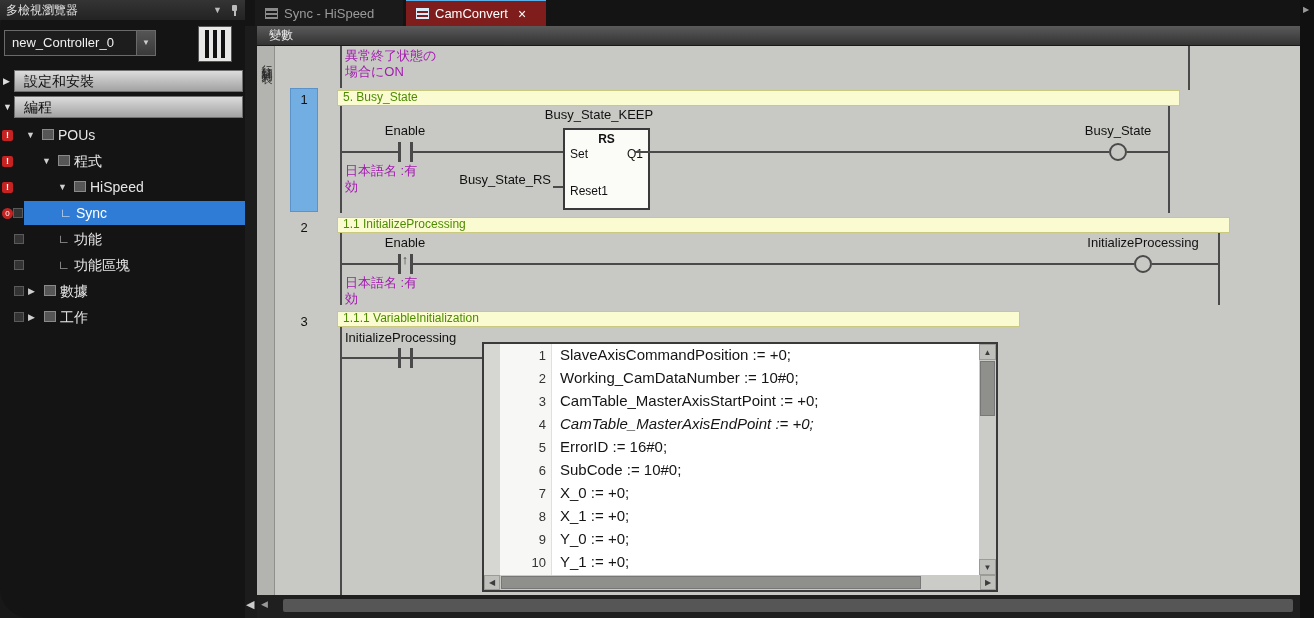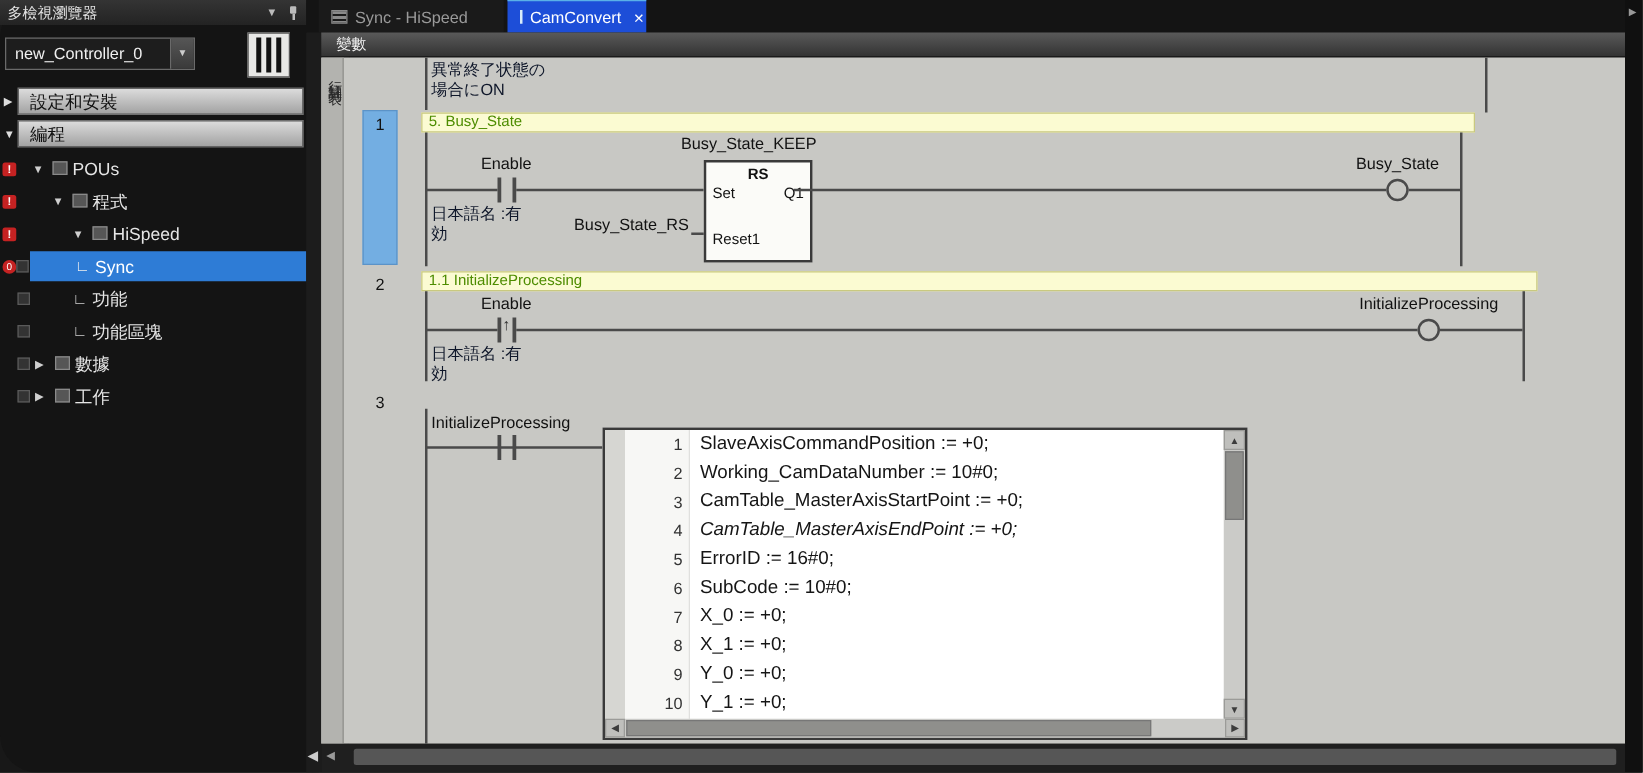--- a/index.html
+++ b/index.html
@@ -38,21 +38,21 @@
   .rightstrip{position:absolute;left:1300px;top:0;width:14px;height:618px;background:#101010;color:#999;font-size:8px;}
   
   .workspace{position:absolute;left:257px;top:46px;width:1043px;height:549px;background:#c8c8c4;overflow:hidden;}
   .cstrip{position:absolute;left:0;top:0;width:18px;height:549px;background:#b3b3af;border-right:1px solid #8f8f8b;}
   .vtext{writing-mode:vertical-rl;text-orientation:upright;font-size:11px;color:#2a2a2a;letter-spacing:2px;position:absolute;left:2px;top:10px;}
   .rail{position:absolute;width:2px;background:#4a4a4a;}
   .wire{position:absolute;height:2px;background:#4a4a4a;}
   .cbar{position:absolute;width:3px;height:20px;background:#4a4a4a;}
   .coil{position:absolute;width:18px;height:18px;border:2px solid #4a4a4a;border-radius:50%;}
   .lbl{position:absolute;font-size:13px;color:#111;text-align:center;white-space:nowrap;}
-  .green{position:absolute;font-size:13px;line-height:16px;color:#0f172a;white-space:pre-line;}
+  .green{position:absolute;font-size:13px;line-height:16px;color:#a21caf;white-space:pre-line;}
   .rhead{position:absolute;height:16px;background:#fbfbd2;border:1px solid #c9c97f;font-size:12px;line-height:13px;color:#4d8c00;padding-left:5px;}
   .rnum{position:absolute;left:33px;width:28px;text-align:center;font-size:13px;color:#111;}
   .numcell{position:absolute;left:33px;width:28px;background:#73aee2;border:1px solid #5b93c8;}
   .fb{position:absolute;background:#fbfbf8;border:2px solid #3a3a3a;font-size:12px;color:#111;}
   .edge{position:absolute;font-size:13px;color:#333;text-align:center;}
   
   .stbox{position:absolute;left:225px;top:296px;width:516px;height:250px;background:#fff;border:2px solid #3a3a3a;}
   .st-gut1{position:absolute;left:0;top:0;width:16px;height:231px;background:#d6d6d2;}
   .st-gut2{position:absolute;left:16px;top:0;width:52px;height:231px;background:#f7f7f5;border-right:1px solid #e0e0de;}
   .st-n{position:absolute;left:16px;width:46px;text-align:right;font-size:13px;color:#333;}
@@ -143,21 +143,21 @@
       <span class="tr-icon" style="left:44px;"></span>
       <span class="tr-label" style="left:60px;">工作</span>
     </div>
   </div>
 
   <div class="tabbar">
     <div class="tab" style="left:10px;width:148px;color:#9a9a9a;background:#1a1a1a;">
       <span class="tab-icon"></span>
       <span>Sync - HiSpeed</span>
     </div>
-    <div class="tab" style="left:161px;width:111px;color:#fff;background:#1d4ed8;border-top:1px solid #5ab0e8;">
+    <div class="tab" style="left:161px;width:140px;color:#fff;background:#7f1d1d;border-top:1px solid #5ab0e8;">
       <span class="tab-icon" style="border-color:#d8ecfa;background:repeating-linear-gradient(180deg,#d8ecfa 0 2px,transparent 2px 4px);"></span>
       <span>CamConvert</span>
       <span style="margin-left:4px;font-size:14px;">×</span>
     </div>
   </div>
 
   <div class="leftstrip"></div>
   <div class="varbar">
     <span>變數</span>
   </div>
@@ -212,20 +212,23 @@
     <div class="cbar" style="left:153px;top:208px;"></div>
     <div class="edge" style="left:141px;top:206px;width:14px;">↑</div>
     <div class="green" style="left:88px;top:229px;">日本語名  :有
 効</div>
     <div class="wire" style="left:156px;top:217px;width:721px;"></div>
     <div class="lbl" style="left:816px;top:189px;width:140px;">InitializeProcessing</div>
     <div class="coil" style="left:877px;top:209px;"></div>
     <div class="wire" style="left:895px;top:217px;width:66px;"></div>
 
     <div class="rnum" style="top:268px;">3</div>
+    <div class="rhead" style="left:80px;top:265px;width:683px;">
+      <span>1.1.1 VariableInitialization</span>
+    </div>
     <div class="rail" style="left:83px;top:281px;height:268px;"></div>
     <div class="lbl" style="left:88px;top:284px;text-align:left;">InitializeProcessing</div>
     <div class="wire" style="left:83px;top:311px;width:142px;"></div>
     <div class="cbar" style="left:141px;top:302px;"></div>
     <div class="cbar" style="left:153px;top:302px;"></div>
 
     <div class="stbox">
       <div class="st-gut1"></div>
       <div class="st-gut2"></div>
 

